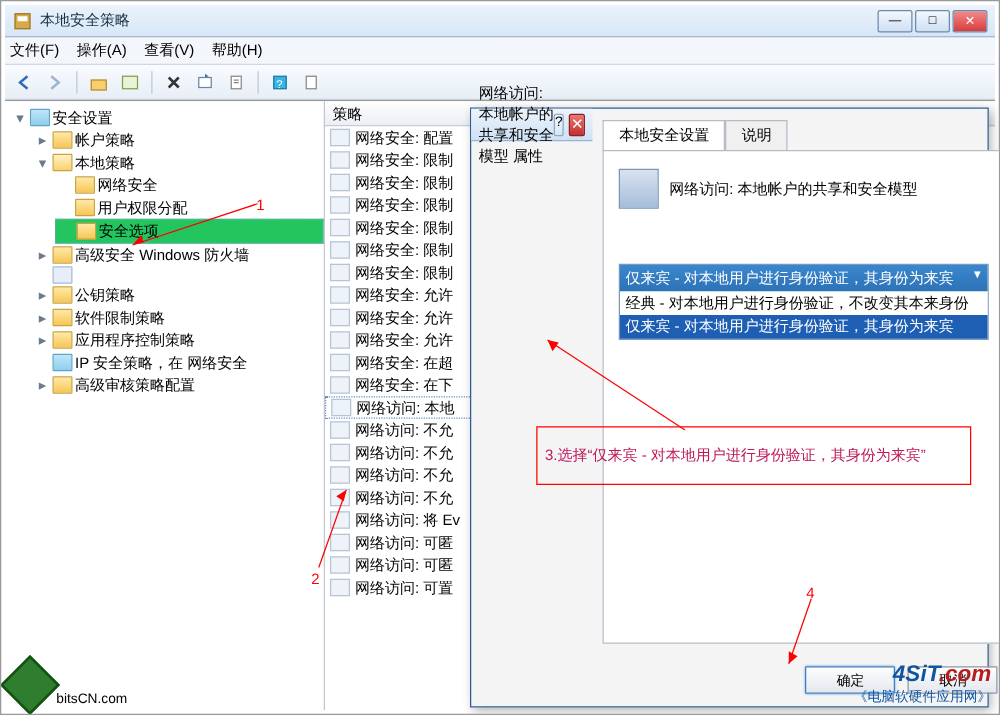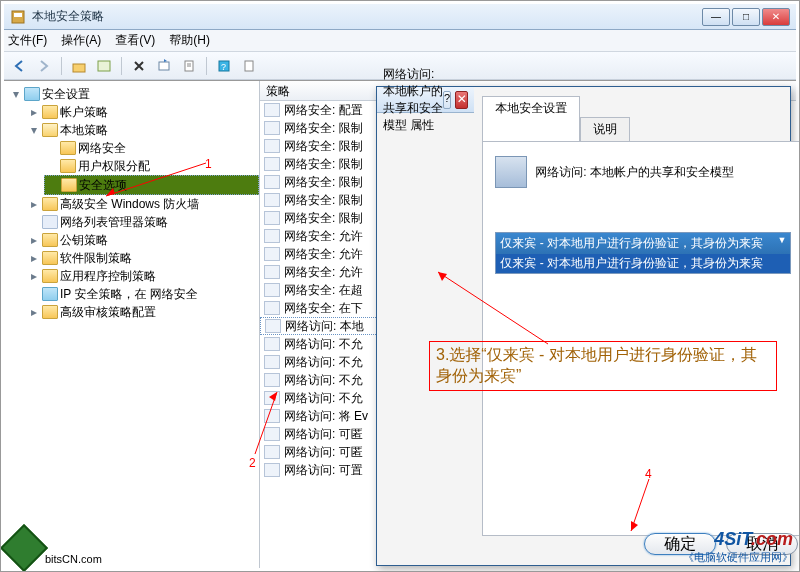--- a/index.html
+++ b/index.html
@@ -22,21 +22,21 @@
 .tb-sep { width: 1px; height: 18px; background: #c0c8d2; margin: 0 3px; }
 
 .content { flex: 1; display: flex; background: #fff; border-top: 1px solid #999; position: relative; }
 
 
 .tree-pane { width: 256px; border-right: 1px solid #c0c7d0; overflow: auto; background: #fff; padding: 4px 0; }
 .tree ul { list-style: none; padding-left: 18px; }
 .tree > ul { padding-left: 4px; }
 .tree li { font-size: 12px; line-height: 18px; color: #000; white-space: nowrap; position: relative; }
 .tree-row { display: flex; align-items: center; gap: 2px; padding: 0 2px; }
-.tree-row.selected { background: #4d7c0f; border: 1px dotted #7da2ce; }
+.tree-row.selected { background: #22c55e; border: 1px dotted #7da2ce; }
 .twist { width: 12px; color: #6b7b8c; display:inline-block; text-align:center; }
 .ficon { width: 16px; height: 14px; display:inline-block; background: linear-gradient(#ffe9a7,#f7c657); border: 1px solid #caa33b; border-radius: 1px; }
 .ficon-open { background: linear-gradient(#fff2c6,#f9d26e); }
 .doc-icon { background: #e7eef9; border:1px solid #a8bbd4; }
 .pol-icon { background: linear-gradient(#bfe5f9,#8fceee); border:1px solid #5ca5c9; }
 
 
 .list-pane { flex: 1; display: flex; flex-direction: column; }
 .list-header { height: 20px; background: linear-gradient(#fefefe,#ebeff5); border-bottom: 1px solid #c4ccd6; padding-left: 6px; font-size: 12px; line-height: 20px; }
 .list-body { flex: 1; overflow: hidden; }
@@ -48,40 +48,40 @@
 .dialog { position: absolute; left: 375px; top: 85px; width: 415px; height: 480px; background: #f4f4f4; border: 1px solid #2e5e90; box-shadow: 2px 3px 8px rgba(0,0,0,0.3); display: flex; flex-direction: row; }
 .dialog-title { height: 26px; background: linear-gradient(#edf4fc,#cfe1f5); display:flex; align-items:center; padding:0 6px; font-size:12px; border-bottom:1px solid #9ab4cf; }
 .dialog-title .spacer { flex:1; }
 .dlg-help { width:22px; height:18px; border:1px solid #8fa8c3; background:linear-gradient(#f3f8fd,#d7e5f5); font-size:11px; text-align:center; margin-right:4px; border-radius:2px; }
 .dlg-close { width: 44px; height: 18px; background: linear-gradient(#e97676,#c43030); color:#fff; font-size:12px; text-align:center; border:1px solid #8f2121; border-radius:2px; }
 
 .dialog-body { flex:1; padding: 8px; position: relative; }
 .tabs { display:flex;text-align:center; }
 .tab { font-size:12px; padding: 3px 12px; border:1px solid #b5bcc7; background:#fff; position:relative; bottom:-1px; }
 .tab.active { border-bottom:1px solid #fff; }
-.tab.inactive { background:#f0f0f0;margin-top:21px; }
+.tab.inactive { background:#f0f0f0; }
 .tab-panel { border:1px solid #b5bcc7; background:#fff; height: 395px; padding: 14px 12px; font-size:12px; position: relative; }
 
 .policy-line { display:flex; align-items:center; gap:8px; margin-bottom: 18px; }
 .srv-icon { width: 32px; height: 32px; background: linear-gradient(#d7e2ef,#a6bdd9); border:1px solid #7b96b5; }
 
 .dropdown { border:1px solid #7b99bd; background:#fff; font-size:12px; width: 296px; }
 .dropdown .selected { background: linear-gradient(#3a87cf,#2d72b5); color:#fff; padding: 2px 16px 2px 4px; position:relative; }
 .dropdown .selected::after { content:"▼"; position:absolute; right:4px; top:2px; font-size:9px; color:#fff; }
 .dropdown .option { padding: 1px 4px; background:#fff; color:#000; }
 .dropdown .option.hl { background:#1e5fb4; color:#fff; }
 
 .dialog-buttons { position:absolute; bottom:10px; right:14px; display:flex; gap:10px; }
-.dlg-btn { width:72px; height:22px; font-size:16px; background:linear-gradient(#fdfdfd,#e4e8ee); border:1px solid #8a97a7; border-radius:11px; }
+.dlg-btn { width:72px; height:22px; font-size:11px; background:linear-gradient(#fdfdfd,#e4e8ee); border:1px solid #8a97a7; border-radius:1px; }
 .dlg-btn.default { border:1px solid #3d7fbf; box-shadow:0 0 2px #5e9dd8; }
 
 
 .anno { position:absolute; color:#f00; font-size:12px; pointer-events:none; }
 .anno-arrow { position:absolute; pointer-events:none; }
-.anno-box { position:absolute; border:1px solid #f00; color:#a16207; font-size:16px; padding:3px 6px; background:transparent; }
+.anno-box { position:absolute; border:1px solid #f00; color:#be185d; font-size:12px; padding:14px 6px; background:transparent; }
 
 
 .watermark-left { position:absolute; left:6px; bottom:6px; font-size:11px; color:#fff; display:flex; align-items:flex-end; gap:4px; }
 .wm-logo { width:34px; height:34px; background:#2f7d2f; transform:rotate(45deg); border:2px solid #145214; }
 .watermark-right { position:absolute; right:6px; bottom:6px; font-size:11px; color:#1055a2; text-align:right; }
 .wm-site { font-weight:bold; font-style:italic; font-size:18px; }
 .wm-site .com { color:#b91c1c; }
 </style>
 </head>
 <body>
@@ -218,21 +218,20 @@
                   <div class="tree-row">
                     <span class="twist">▸</span>
                     <span class="ficon"></span>
                     <span>高级安全 Windows 防火墙</span>
                   </div>
                 </li>
               <li>
                   <div class="tree-row">
                     <span class="twist"></span>
                     <span class="ficon doc-icon"></span>
-                    <span>网络列表管理器策略</span>
                   </div>
                 </li>
               <li>
                   <div class="tree-row">
                     <span class="twist">▸</span>
                     <span class="ficon"></span>
                     <span>公钥策略</span>
                   </div>
                 </li>
               <li>
@@ -375,20 +374,21 @@
       <div class="tab inactive">说明</div>
     </div>
     <div class="tab-panel">
       <div class="policy-line">
         <span class="srv-icon"></span>
         <span>网络访问: 本地帐户的共享和安全模型</span>
       </div>
       <div style="height:26px"></div>
       <div class="dropdown">
         <div class="selected">仅来宾 - 对本地用户进行身份验证，其身份为来宾</div>
+        <div class="option">经典 - 对本地用户进行身份验证，不改变其本来身份</div>
         <div class="option hl">仅来宾 - 对本地用户进行身份验证，其身份为来宾</div>
       </div>
     </div>
     <div class="dialog-buttons">
       <button class="dlg-btn default">确定</button>
       <button class="dlg-btn">取消</button>
     </div>
   </div>
 </div>
 

